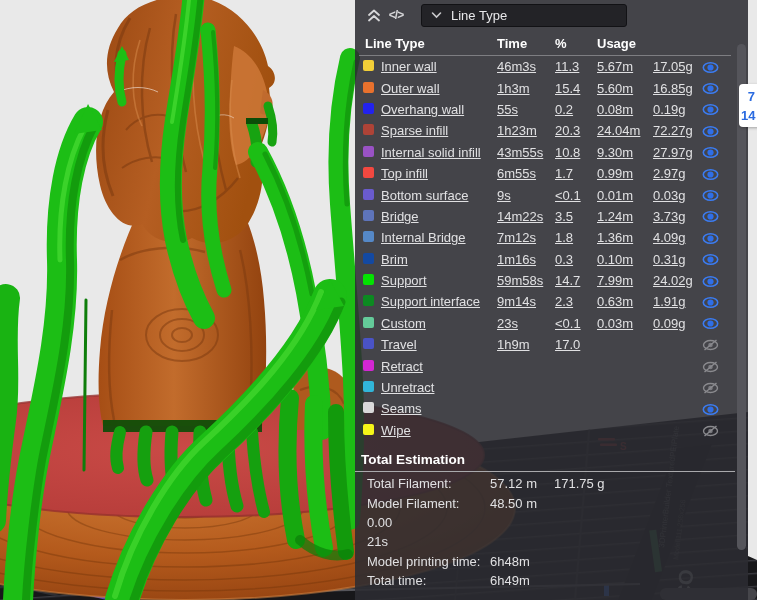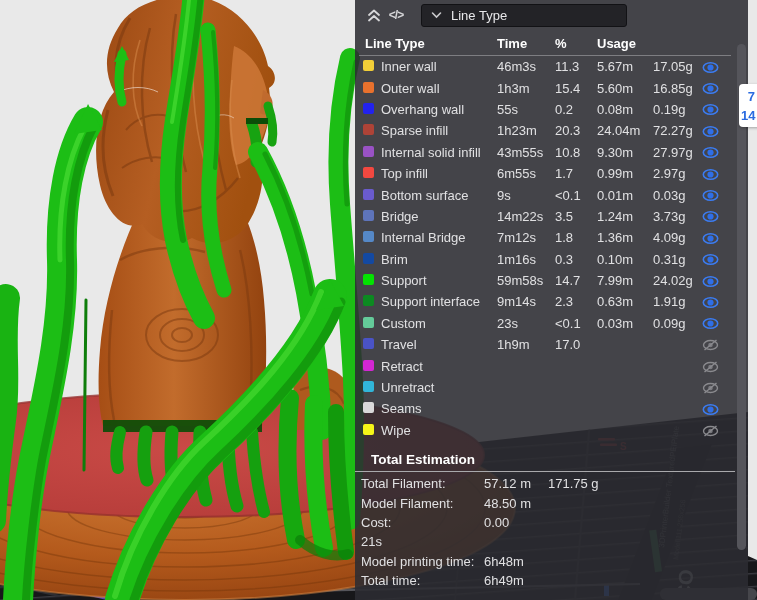--- a/index.html
+++ b/index.html
@@ -30,28 +30,28 @@
   .lt-header{
     display:grid;grid-template-columns:132px 58px 42px 105px auto;
     padding-left:10px;height:19px;align-items:center;margin-top:4px;
     font-weight:bold;color:#FFFFFF;
   }
   .divider{height:1px;background:#7E7E82;margin:2px 4px 0 4px}
   .divider2{height:1px;background:#A9A9AC;margin:2px 0 2px 0}
 
   .lt-row{
     display:grid;grid-template-columns:18px 116px 58px 42px 56px 49px auto;
-    height:21.4px;align-items:center;padding-left:8px;white-space:nowrap;
+    height:21.4px;align-items:center;padding-left:8px;white-space:nowrap;text-decoration:underline;
   }
   .sw{width:11px;height:11px;border-radius:2px;display:inline-block;margin-top:1px}
   .lt-row .lbl{overflow:visible}
   .eye{display:flex;align-items:center;height:100%;cursor:pointer;padding-top:1px}
 
-  .tot-title{font-weight:bold;color:#FFFFFF;font-size:13.5px;padding-left:16px;margin-top:9px;height:19px;line-height:19px}
-  .tot-row{display:grid;grid-template-columns:123px 64px auto;padding-left:6px;height:19.4px;align-items:center;white-space:nowrap}
+  .tot-title{font-weight:bold;color:#FFFFFF;font-size:13.5px;padding-left:6px;margin-top:9px;height:19px;line-height:19px}
+  .tot-row{display:grid;grid-template-columns:123px 64px auto;padding-left:12px;height:19.4px;align-items:center;white-space:nowrap}
 
   
   .scroll-strip{
     position:absolute;left:735px;top:0;width:13px;height:600px;
     background:rgba(44,44,50,0.88);
   }
   .scroll-thumb{
     position:absolute;left:2px;top:44px;width:9px;height:506px;
     background:#55555B;border-radius:5px;cursor:pointer;
   }
@@ -527,21 +527,20 @@
       <div class="tot-row">
         <span>Total Filament:</span>
         <span>57.12 m</span>
         <span>171.75 g</span>
       </div>
       <div class="tot-row">
         <span>Model Filament:</span>
         <span>48.50 m</span>
       </div>
       <div class="tot-row">
-        <span>Cost:</span>
         <span>0.00</span>
         <span></span>
       </div>
       <div class="tot-row">
         <span>21s</span>
         <span></span>
       </div>
       <div class="tot-row">
         <span>Model printing time:</span>
         <span>6h48m</span>

